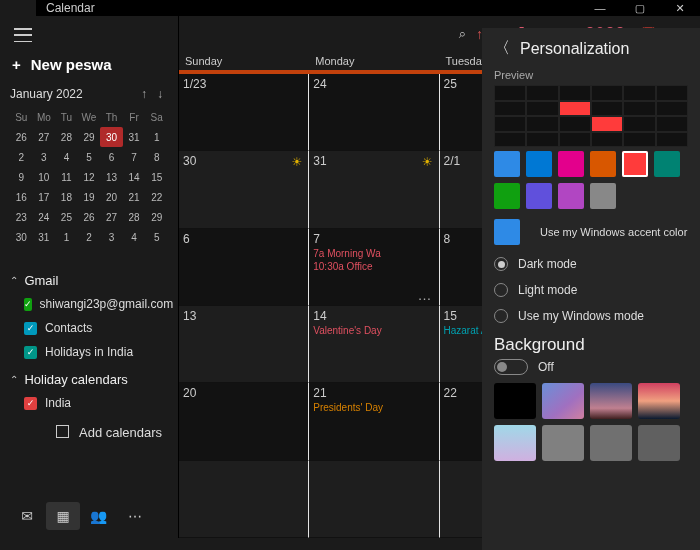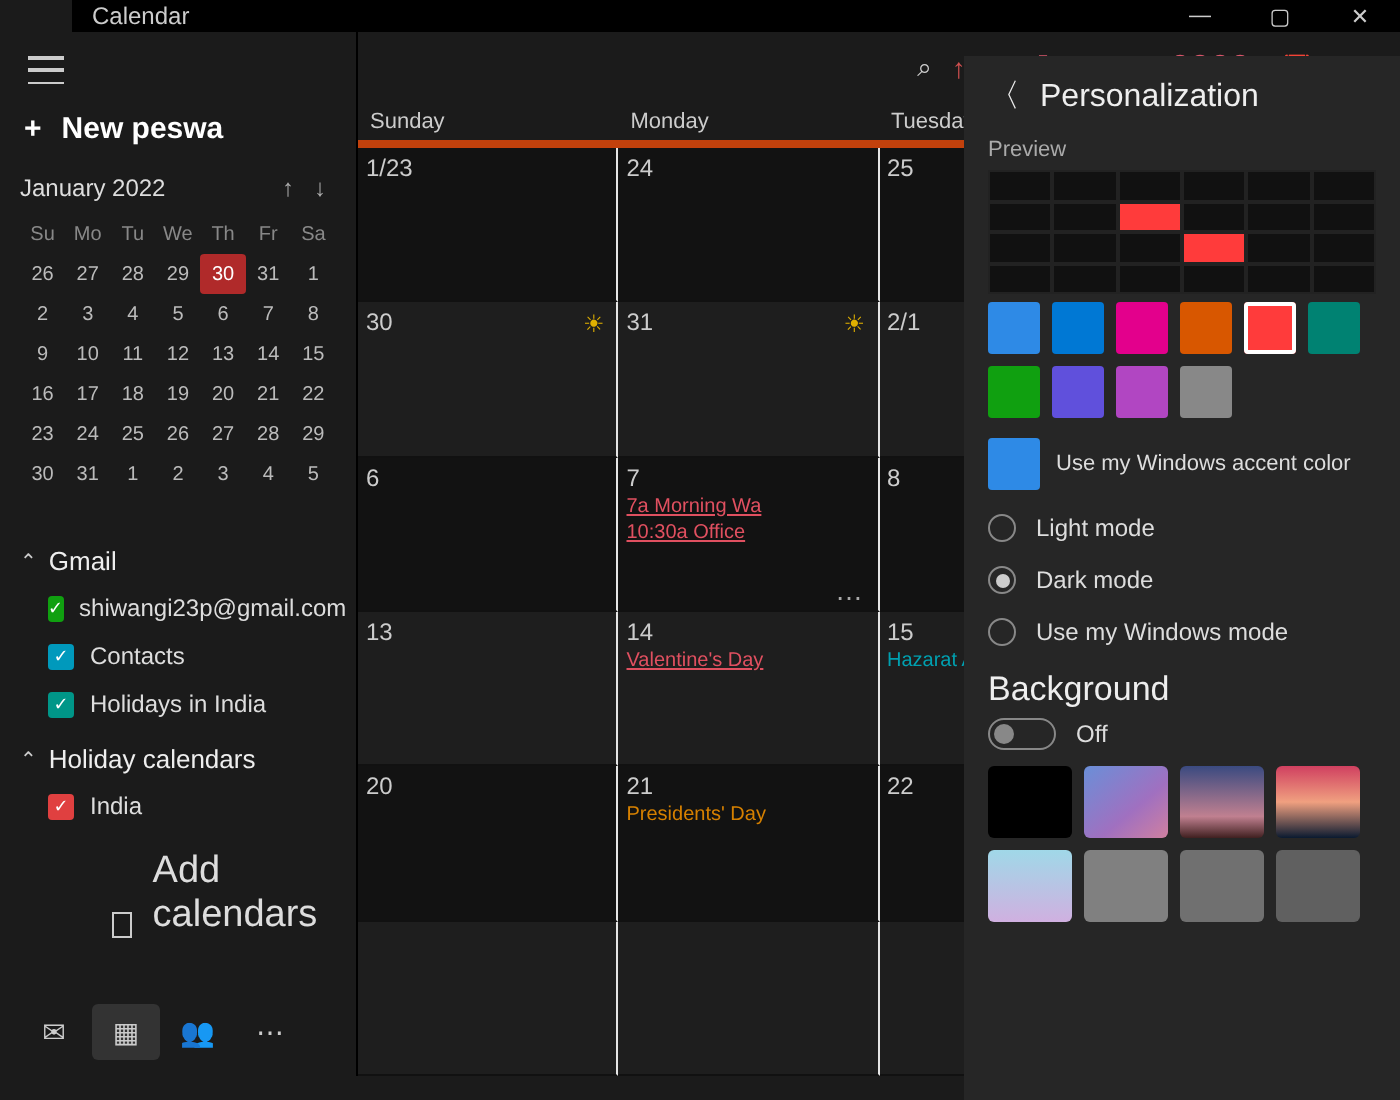--- a/index.html
+++ b/index.html
@@ -18,52 +18,52 @@
 .mini { width:100%; border-collapse:collapse; font-size:10px; color:#bbb; }
 .mini th,.mini td { width:14.2%; height:20px; text-align:center; font-weight:400; }
 .mini th { color:#888; font-size:10px; }
 .today { background:#b02a2a; color:#fff; border-radius:2px; }
 .acct { margin-top:18px; }
 .group { display:flex; align-items:center; gap:6px; font-size:13px; color:#eee; margin:8px 0 4px; }
 .chev { font-size:10px; color:#ccc; }
 .cal-item { display:flex; align-items:center; gap:8px; font-size:12px; color:#ddd; padding:5px 0 5px 14px; }
 .chk { width:13px; height:13px; border-radius:2px; display:flex; align-items:center; justify-content:center; font-size:9px; color:#fff; }
 .chk.green{background:#10a010;} .chk.cyan{background:#0099bc;} .chk.teal{background:#009688;} .chk.red{background:#e04040;}
-.addcal { display:flex; align-items:flex-end; gap:10px; font-size:19px; color:#ddd; margin:10px 0 6px;padding-left:46px; }
+.addcal { display:flex; align-items:flex-start; gap:10px; font-size:13px; color:#ddd; margin:10px 0 6px;padding-left:46px; }
 .sq { width:13px; height:13px; border:1.5px solid #ccc; }
 .bottombar { display:flex; gap:2px; margin-top:auto; padding-top:6px; }
 .bicon { width:34px; height:28px; display:flex; align-items:center; justify-content:center; color:#ccc; font-size:14px; }
 .bicon.active { background:#333; border-radius:3px; }
 .main { flex:1; background:#1b1b1b; display:flex; flex-direction:column; border-left:1px solid #000; }
 .toolbar { height:36px; display:flex; align-items:center; justify-content:flex-end; gap:10px; padding:0 8px; }
 .tb-search { font-size:13px; color:#ccc; }
 .tb-arrow { font-size:14px; color:#d05050; }
 .tb-title { font-size:18px; color:#d9566b; font-weight:400; margin:0 6px; }
 .tb-today { display:flex; align-items:center; gap:4px; font-size:12px; color:#ccc; }
 .dayhdr { display:flex; height:22px; border-bottom:4px solid #c2410c; }
 .dayhdr div { flex:1; font-size:11px; color:#ccc; padding-left:6px; display:flex; align-items:center; }
 .grid { flex:1; display:grid; grid-template-columns:repeat(4,1fr); grid-template-rows:repeat(6,1fr); }
 .cell { border-right:1px solid #e5e5e5; border-bottom:1px solid #111; padding:3px 4px; position:relative; overflow:hidden; font-size:11px; }
 .cell.dark { background:#121212; }
 .cell.light { background:#1e1e1e; }
 .dnum { color:#ccc; font-size:12px; }
 .ev { font-size:10px; margin-top:2px; white-space:nowrap; overflow:hidden; text-overflow:ellipsis; }
-.ev.teal{color:#2bbfa0;} .ev.orange{color:#d68000;} .ev.red{color:#e05060;text-decoration:underline;} .ev.cyan{color:#00a0b0;} .ev.green{color:#3bd070;}
+.ev.teal{color:#2bbfa0;} .ev.orange{color:#d68000;} .ev.red{color:#e05060;} .ev.cyan{color:#00a0b0;} .ev.green{color:#3bd070;}
 .sun { position:absolute; right:6px; top:4px; color:#e0b000; font-size:12px; }
 .more { position:absolute; bottom:2px; right:6px; color:#aaa; font-size:14px; letter-spacing:1px; }
 .panel { position:absolute; right:0; top:28px; width:218px; height:522px; background:#262626; padding:10px 12px; overflow:hidden; }
 .phdr { display:flex; align-items:center; gap:10px; font-size:16px; color:#eee; margin-bottom:10px; }
 .plabel { font-size:11px; color:#aaa; margin:6px 0 4px; }
 .preview { width:100%; height:62px; background:#111; display:grid; grid-template-columns:repeat(6,1fr); grid-template-rows:repeat(4,1fr); }
 .preview div { border:1px solid #222; }
 .preview .on { background:#ff3b3b; }
 .colors { display:flex; flex-wrap:wrap; gap:6px; margin-top:4px; }
 .sw { width:26px; height:26px; border-radius:2px; }
 .sw.sel { outline:2px solid #fff; outline-offset:-2px; }
-.accent-row { display:flex; align-items:center; gap:8px; font-size:11px; color:#ddd; margin-top:10px;text-align:right; }
+.accent-row { display:flex; align-items:center; gap:20px; font-size:11px; color:#ddd; margin-top:10px;text-align:right; }
 .accent-row .asw { width:26px; height:26px; background:#2e8ae6; border-radius:2px; }
 .radio-row { display:flex; align-items:center; gap:10px; font-size:12px; color:#ddd; margin:12px 0; }
 .radio { width:14px; height:14px; border:1.5px solid #888; border-radius:50%; display:flex; align-items:center; justify-content:center; }
 .radio.on::after { content:""; width:7px; height:7px; background:#ccc; border-radius:50%; }
 .bghdr { font-size:17px; color:#eee; margin-top:4px; }
 .toggle-row { display:flex; align-items:center; gap:10px; font-size:12px; color:#ddd; margin:4px 0 8px; }
 .toggle { width:34px; height:16px; border:1.5px solid #888; border-radius:10px; position:relative; }
 .toggle::after { content:""; width:10px; height:10px; background:#888; border-radius:50%; position:absolute; left:2px; top:1.5px; }
 .bgthumbs { display:flex; flex-wrap:wrap; gap:6px; }
 .thumb { width:42px; height:36px; border-radius:3px; }
@@ -357,26 +357,26 @@
       <div class="sw" style="background: rgb(16, 160, 16);"></div>
       <div class="sw" style="background: rgb(96, 80, 220);"></div>
       <div class="sw" style="background: rgb(177, 70, 194);"></div>
       <div class="sw" style="background: rgb(136, 136, 136);"></div>
     </div>
   <div class="accent-row">
     <div class="asw"></div>
     <span>Use my Windows accent color</span>
   </div>
   <div class="radio-row">
+      <div class="radio on"></div>
+      <span>Dark mode</span>
+    </div>
+  <div class="radio-row">
       <div class="radio"></div>
       <span>Light mode</span>
-    </div>
-  <div class="radio-row">
-      <div class="radio on"></div>
-      <span>Dark mode</span>
     </div>
   <div class="radio-row">
       <div class="radio"></div>
       <span>Use my Windows mode</span>
     </div>
   <div class="bghdr">Background</div>
   <div class="toggle-row">
       <div class="toggle"></div>
       <span>Off</span>
     </div>

